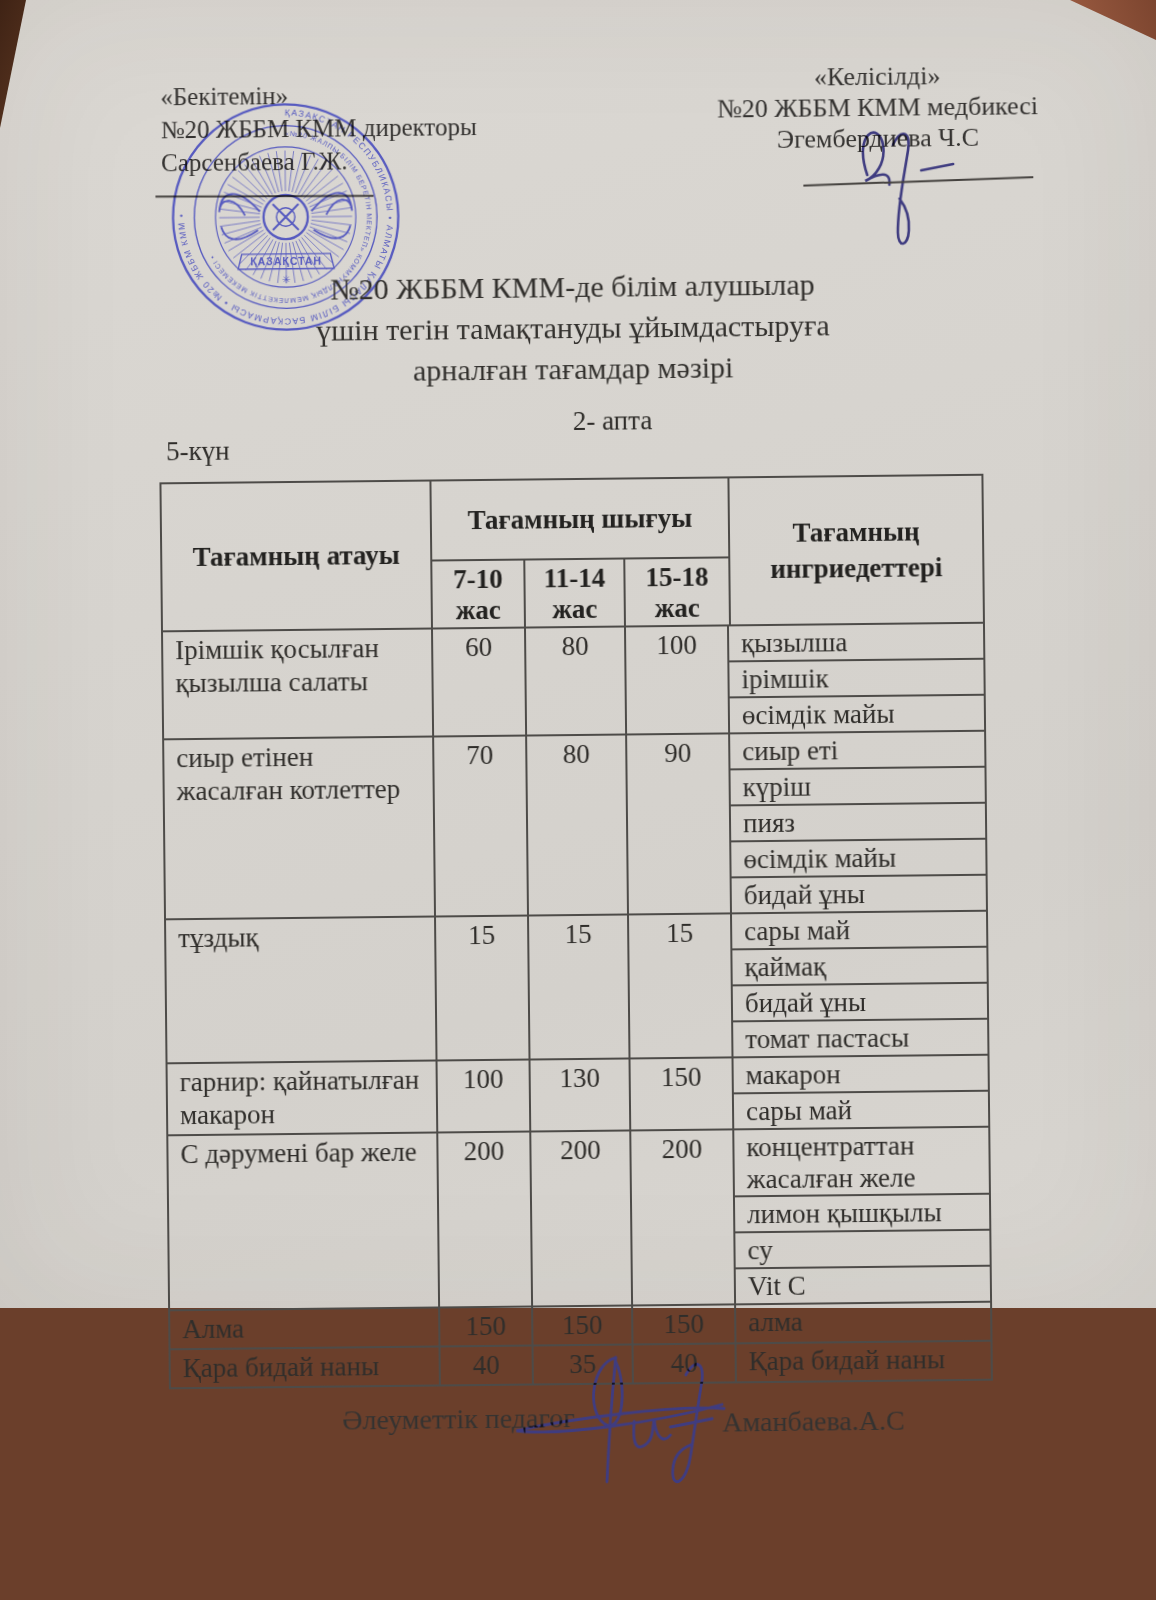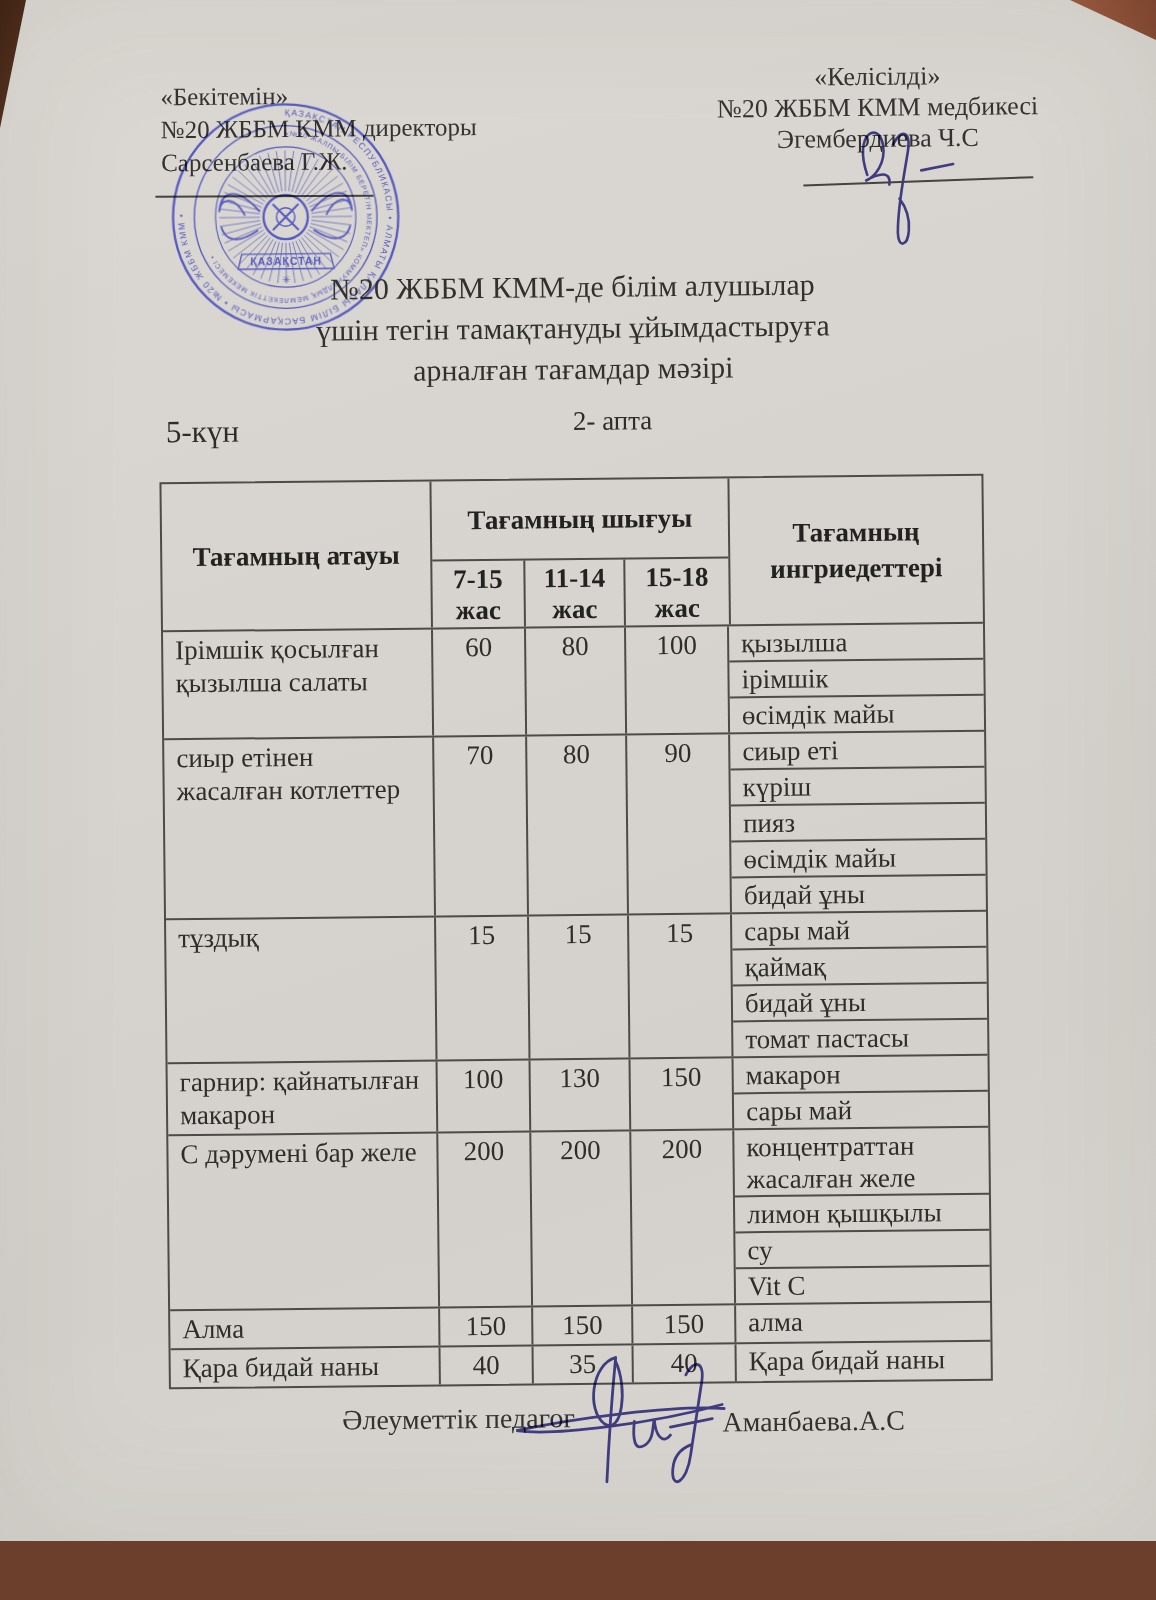--- a/index.html
+++ b/index.html
@@ -1,18 +1,18 @@
 <!DOCTYPE html>
 <html><head>
 <meta charset="utf-8">
 <style>
   html,body{margin:0;padding:0;}
   body{width:1156px;height:1600px;overflow:hidden;background:#6b3f2b;
        font-family:"Liberation Serif","DejaVu Serif",serif;}
-  #screen{position:relative;width:1156px;height:1541px;}
+  #screen{position:relative;width:1156px;height:1308px;}
 
   
   #paper{position:absolute;inset:0;
     background:linear-gradient(163deg,#dbd8d3 0%,#d7d4cf 40%,#d4d1cc 70%,#d9d6d1 100%);
     box-shadow:inset 0 0 140px rgba(60,50,40,.08);}
   .corner{position:absolute;pointer-events:none;}
   #corner-tl{left:0;top:0;width:26px;height:128px;
     background:linear-gradient(110deg,#3f2315,#5a3520);
     clip-path:polygon(0 0,100% 0,0 100%);}
   #corner-tr{right:0;top:0;width:86px;height:40px;
@@ -25,21 +25,21 @@
   .abs{position:absolute;}
   .hdr-line{font-size:25px;line-height:33px;white-space:nowrap;color:#343230;}
   #approve-block{left:168px;top:76px;}
   #agree-block{left:690px;top:64px;width:390px;text-align:center;}
   #agree-block .hdr-line{font-size:26px;line-height:31px;}
   #approve-underline{left:162px;top:192px;width:218px;border-top:2px solid #45423f;
     transform:rotate(0.4deg);}
 
   #title-block{left:0;top:266px;width:1156px;text-align:center;
     font-size:30px;line-height:41px;color:#32302d;}
-  #meta-day{left:170px;top:410px;font-size:31px;}
+  #meta-day{left:170px;top:432px;font-size:27px;}
   #meta-week{left:577px;top:406px;font-size:27px;}
 
   
   #menu-table{left:163px;top:478px;width:820px;border:2px solid #4d4b48;
     font-size:27px;color:#2f2d2a;}
   .cell{box-sizing:border-box;}
   .br{border-right:2px solid #4d4b48;}
   .bb{border-bottom:2px solid #4d4b48;}
   .w-name{width:270px;}
   .w-a1{width:93px;}
@@ -202,21 +202,21 @@
 
     <div id="meta-day" class="abs">5-күн</div>
     <div id="meta-week" class="abs">2- апта</div>
 
     <div id="menu-table" class="abs">
       <div id="thead" class="bb">
         <div id="h-name" class="cell br w-name">Тағамның атауы</div>
         <div id="h-output-group" class="br">
           <div id="h-output-top" class="cell bb">Тағамның шығуы</div>
           <div id="h-ages">
-            <div class="cell h-age br w-a1">7-15 жас</div>
+            <div class="cell h-age br w-a1">7-10 жас</div>
             <div class="cell h-age br w-a2">11-14 жас</div>
             <div class="cell h-age w-a3">15-18 жас</div>
           </div>
         </div>
         <div id="h-ing" class="cell w-ing">Тағамның ингриедеттері</div>
       </div>
       <div id="tbody">
           <div class="trow bb">
             <div class="cell c-name br w-name">Ірімшік қосылған қызылша салаты</div>
             <div class="cell c-num br w-a1">60</div>

